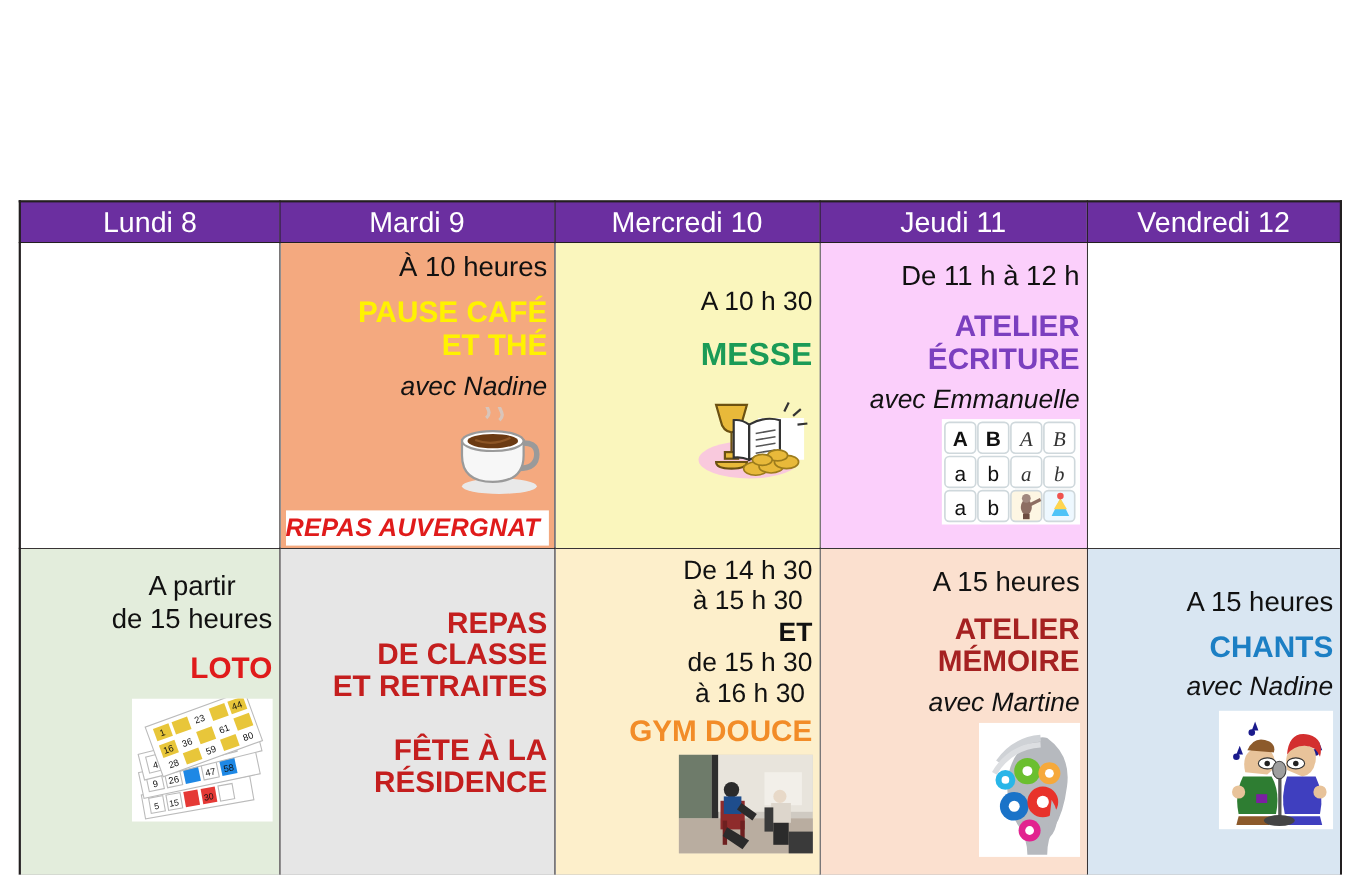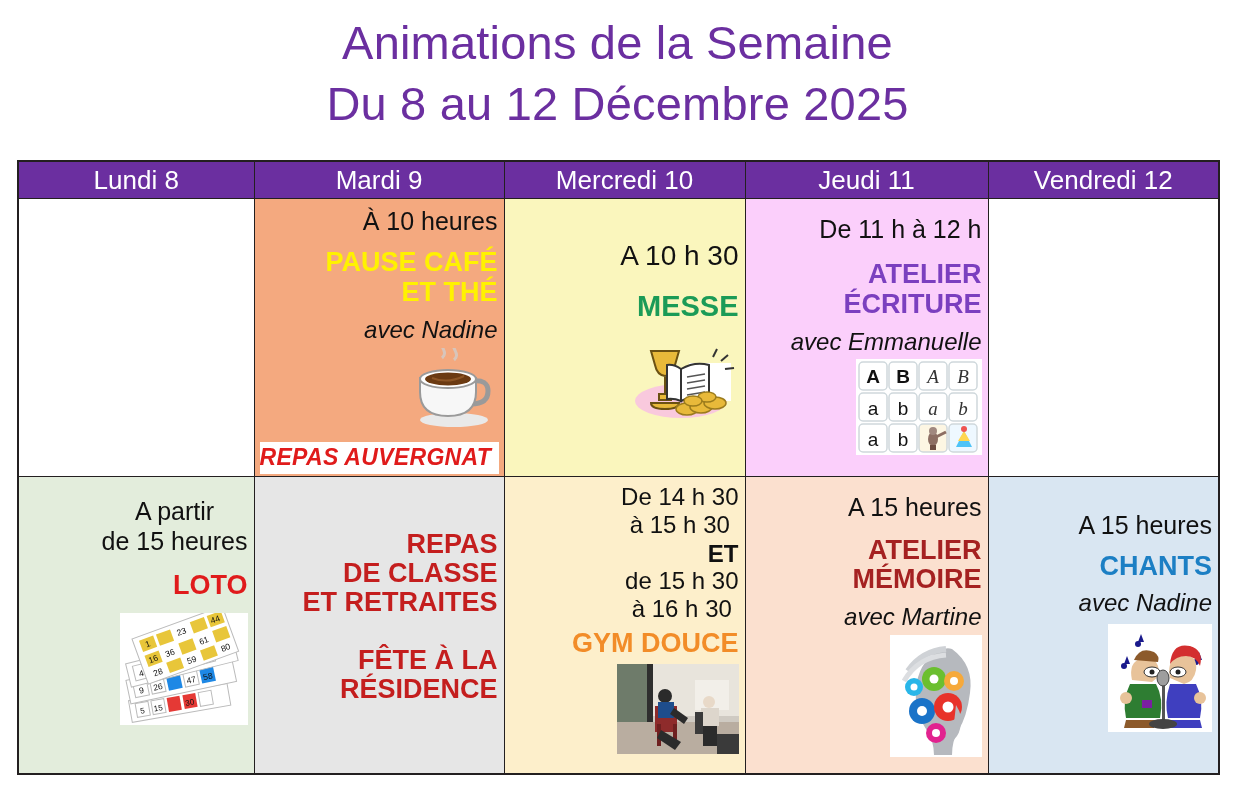--- a/index.html
+++ b/index.html
@@ -27,21 +27,21 @@
     color: #6B2FA0;
     font-size: 47px;
     line-height: 1.30;
     font-weight: 400;
     letter-spacing: .2px;
     white-space: pre;
   }
   table.planning {
     position: absolute;
     left: 17px;
-    top: 160px;
+    top: 182px;
     width: 1201px;
     height: 611px;
     border-collapse: collapse;
     table-layout: fixed;
     border: 2px solid #231f20;
   }
   table.planning th, table.planning td {
     border: 1.5px solid #231f20;
     vertical-align: top;
     padding: 0;
@@ -130,24 +130,20 @@
   }
 
   
   .art { margin-top: 4px; }
 </style>
 </head>
 <body>
 
 <div id="page">
 
-  <div class="title-block">
-    <div class="title-line">Animations de la Semaine</div>
-    <div class="title-line">Du 8 au 12 Décembre 2025</div>
-  </div>
 
   <table class="planning">
     <colgroup>
       <col style="width:236px">
         <col style="width:250px">
         <col style="width:241px">
         <col style="width:243px">
         <col style="width:231px">
     </colgroup>
     <thead>
@@ -185,21 +181,21 @@
                 <path d="M30 30 q16 6 32 -2" stroke="#8d5525" stroke-width="2" fill="none"></path>
               </svg>
             </div>
             <div class="spacer"></div>
           </div>
           <div class="banner">REPAS AUVERGNAT</div>
         </td>
 
         <td class="cell bg-yellow">
           <div class="cellinner" style="padding-top:40px">
-            <div class="ln time" style="font-size:28px">A 10 h 30</div>
+            <div class="ln time" style="font-size:24px">A 10 h 30</div>
             <div class="ln act c-green" style="font-size:29px;margin-top:14px">MESSE</div>
             <div class="art" style="margin-top:14px">
               <svg width="118" height="84" viewBox="0 0 118 84">
                 <ellipse cx="60" cy="62" rx="46" ry="17" fill="#f9c9dd"></ellipse>
                 <path d="M68 24 h42 v38 h-42 z" fill="#ffffff"></path>
                 <path d="M30 12 h28 l-4 14 q-2 10 -10 11 v18 h-0 v-18 q-8 -1 -10 -11 z" fill="#e8b93a" stroke="#6b5112" stroke-width="2"></path>
                 <rect x="38" y="55" width="12" height="6" fill="#e8b93a" stroke="#6b5112" stroke-width="2"></rect>
                 <path d="M30 64 h28 q0 6 -14 6 q-14 0 -14 -6 z" fill="#e8b93a" stroke="#6b5112" stroke-width="2"></path>
                 <path d="M60 30 q14 -8 28 -4 v34 q-14 -5 -28 2 z" fill="#ffffff" stroke="#333" stroke-width="2"></path>
                 <path d="M60 30 q-7 -5 -14 -4 v34 q7 -1 14 2 z" fill="#ffffff" stroke="#333" stroke-width="2"></path>

